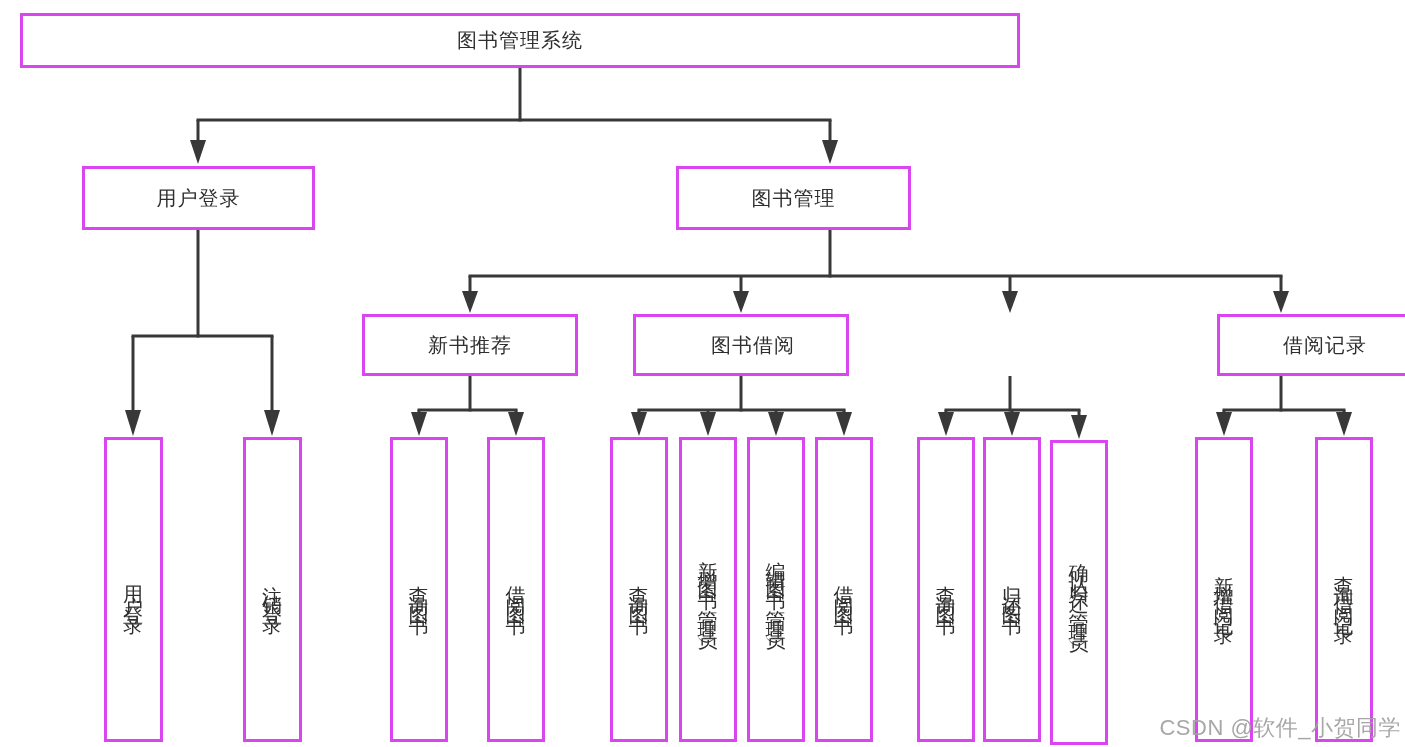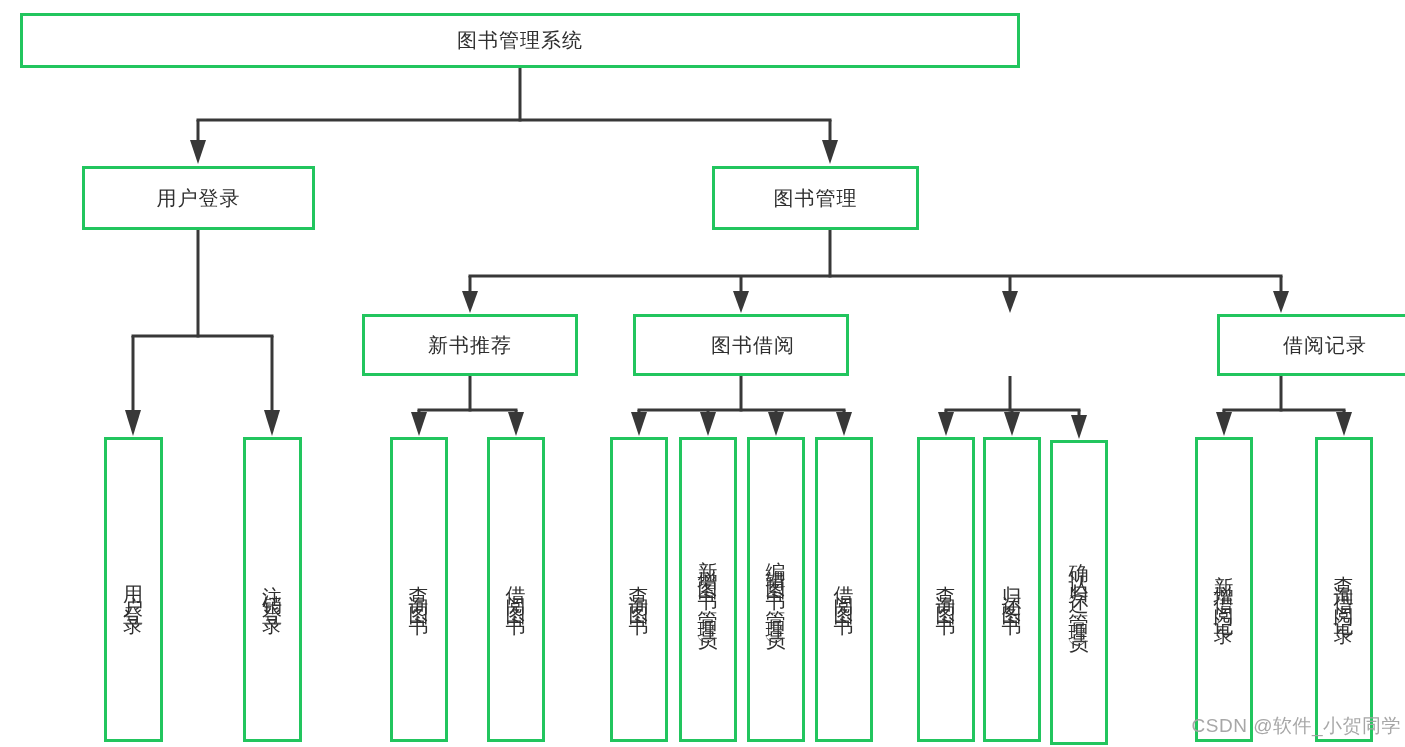--- a/index.html
+++ b/index.html
@@ -3,31 +3,31 @@
 <meta charset="utf-8">
 <style>
   html,body{margin:0;padding:0;background:#ffffff;}
   .canvas{
     position:relative;width:1405px;height:747px;background:#ffffff;overflow:hidden;
     font-family:"Liberation Sans","DejaVu Sans",sans-serif;color:#2f2f2f;
   }
   .wires{position:absolute;left:0;top:0;z-index:0;}
   .node{
     position:absolute;box-sizing:border-box;background:#ffffff;
-    border:3px solid #22c55e;display:flex;align-items:center;justify-content:center;
+    border:3px solid #d946ef;display:flex;align-items:center;justify-content:center;
     z-index:1;
   }
   .node-h{font-size:20px;letter-spacing:1px;}
   .node-v .vtext{
     writing-mode:vertical-rl;text-orientation:mixed;
     font-size:20px;letter-spacing:10px;line-height:1;
   }
   .watermark{
     position:absolute;right:4px;top:713px;z-index:2;
-    font-size:19px;color:rgba(162,162,162,0.95);letter-spacing:0.5px;
+    font-size:22px;color:rgba(162,162,162,0.95);letter-spacing:0.5px;
     white-space:nowrap;
   }
 </style>
 </head>
 <body>
 
 <div class="canvas">
 
   <svg class="wires" width="1405" height="747">
     <g stroke="#383838" stroke-width="3" fill="none">
@@ -95,21 +95,21 @@
     </g>
   </svg>
 
   <div class="node node-h" style="left:20px;top:13px;width:1000px;height:55px;">
     <span>图书管理系统</span>
   </div>
 
   <div class="node node-h" style="left:82px;top:166px;width:233px;height:64px;">
     <span>用户登录</span>
   </div>
-  <div class="node node-h" style="left:712px;top:166px;width:207px;height:64px;">
+  <div class="node node-h" style="left:676px;top:166px;width:235px;height:64px;">
     <span>图书管理</span>
   </div>
 
   <div class="node node-h" style="left:362px;top:314px;width:216px;height:62px;">
     <span>新书推荐</span>
   </div>
   <div class="node node-h" style="left:633px;top:314px;width:216px;height:62px;padding-left:24px;">
     <span>图书借阅</span>
   </div>
   <div class="node node-h" style="left:1173px;top:314px;width:216px;height:62px;margin-left:44px;">

